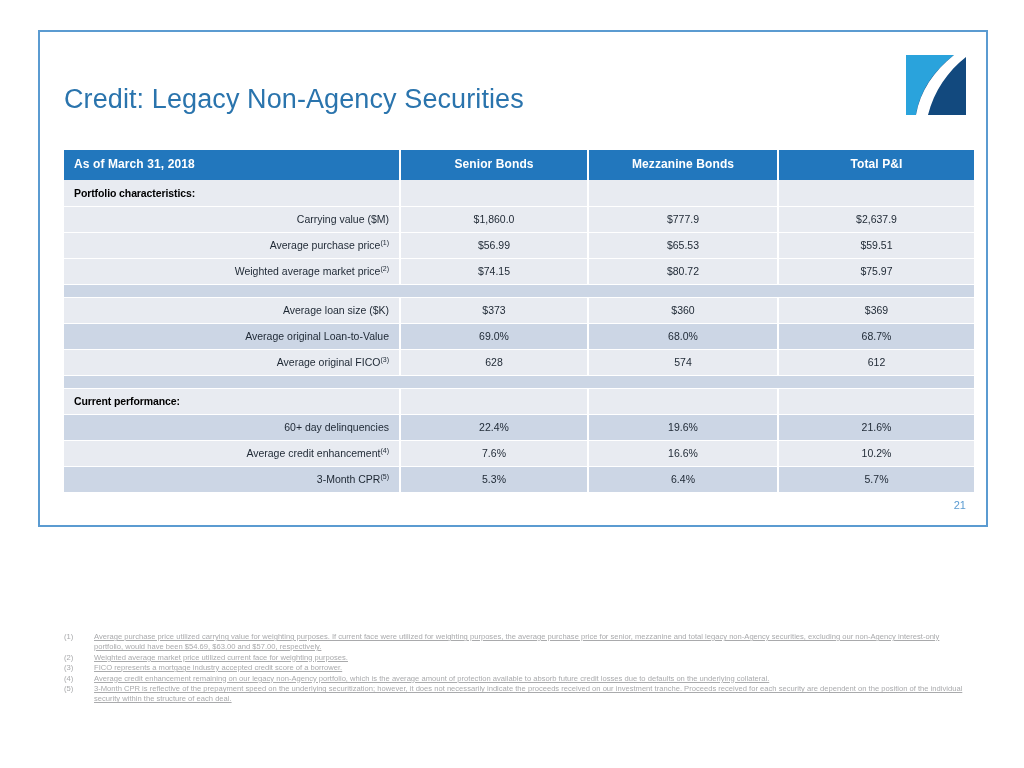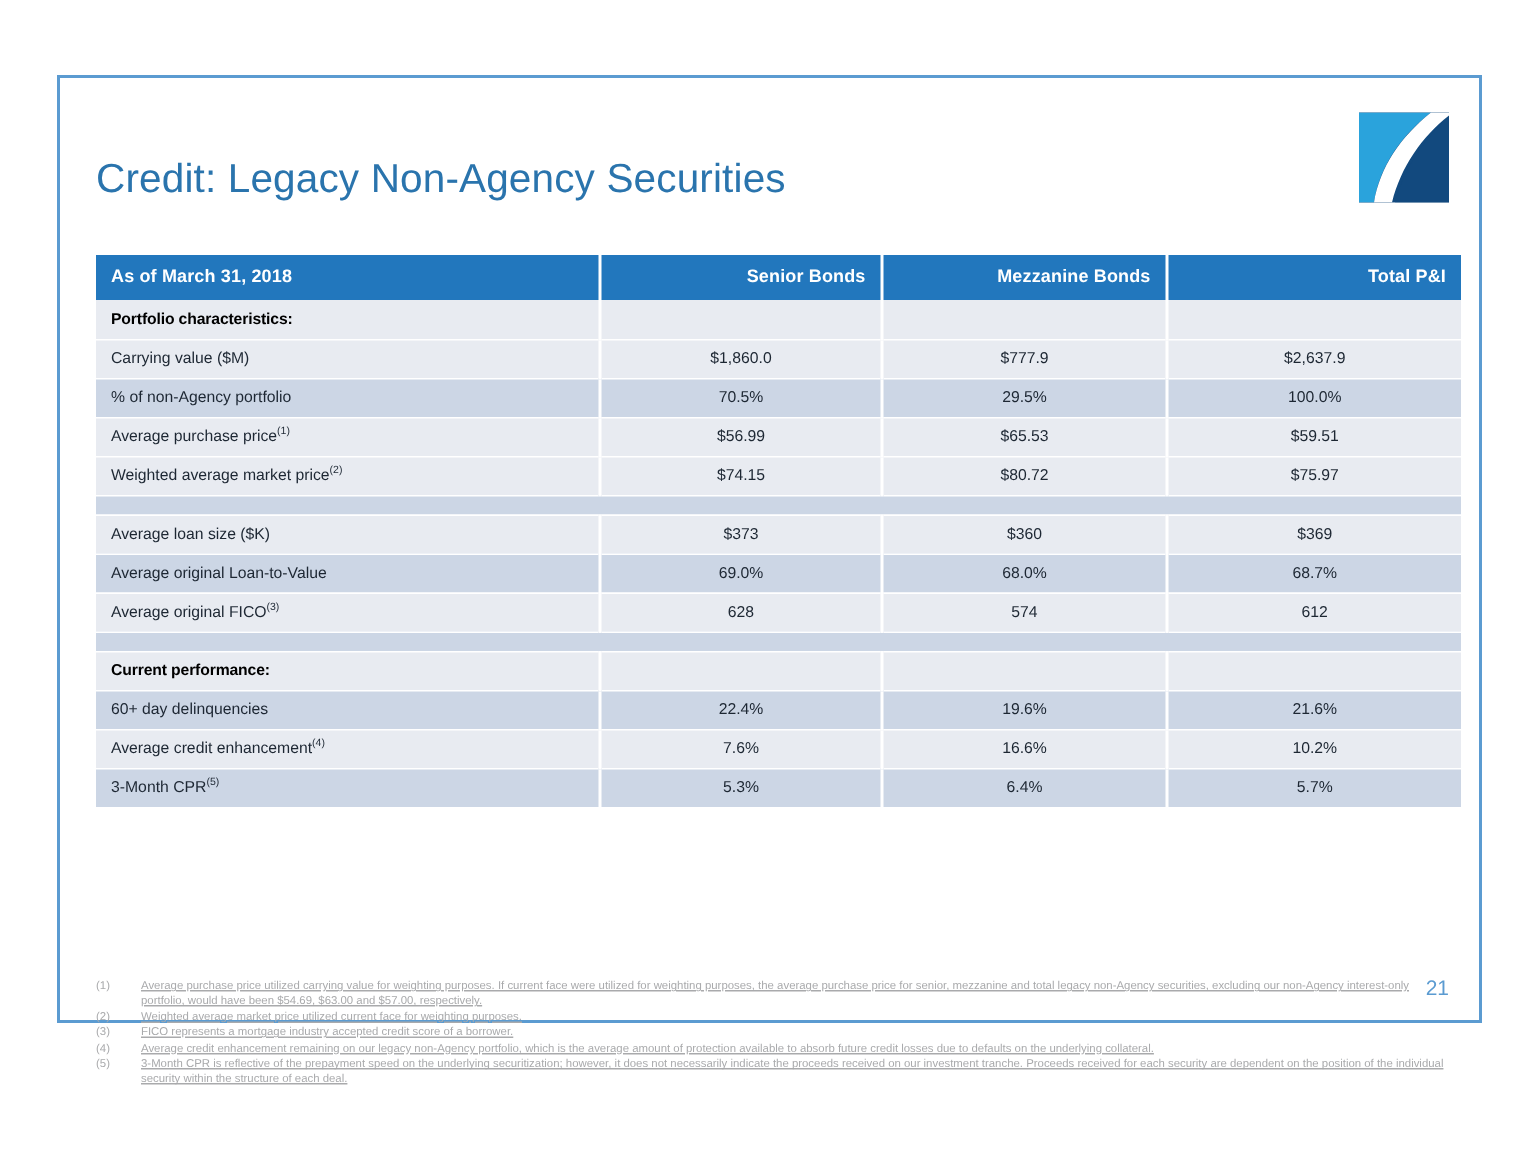--- a/index.html
+++ b/index.html
@@ -8,23 +8,23 @@
     width: 1024px;
     height: 768px;
     background: #ffffff;
     font-family: "Liberation Sans", sans-serif;
     overflow: hidden;
   }
 
   #slide {
     position: absolute;
     left: 38px;
-    top: 50px;
+    top: 30px;
     width: 950px;
-    height: 632px;
+    height: 497px;
     border: 2px solid #5b9bd1;
     background: #ffffff;
   }
 
   
   #title {
     position: absolute;
     left: 24px;
     top: 52px;
     font-size: 27px;
@@ -79,28 +79,28 @@
     background: #2277bd;
     color: #ffffff;
     font-size: 12px;
     font-weight: bold;
     height: 30px;
     letter-spacing: 0.1px;
     border-bottom: none;
     border-right: 2px solid #ffffff;
   }
   thead tr.hdr th.lbl { text-align: left; }
-  thead tr.hdr th.num { text-align: right; }
+  thead tr.hdr th.num { }
 
   
   tr.shade-a td { background: #e8ebf1; margin-top: 20px; }
   tr.shade-b td { background: #ccd6e5; }
 
   tr.data td { height: 26px; }
-  tr.data td.lbl { text-align: left; }
+  tr.data td.lbl { text-align: right; }
   tr.data td.num { text-align: center; }
 
   tr.section td {
     height: 26px;
     font-weight: bold;
     font-size: 10.5px;
     color: #000000;
     letter-spacing: -0.1px;
   }
 
@@ -125,21 +125,21 @@
   .fn-row { display: flex; align-items: flex-start; margin-bottom: 0.5px; }
   .fn-num { width: 30px; flex: 0 0 30px; }
   .fn-txt { flex: 1 1 auto; text-decoration: underline; }
 
   
   #pagenum {
     position: absolute;
     right: 20px;
     bottom: 14px;
     color: #5b9bd1;
-    font-size: 14px;
+    font-size: 11px;
   }
 </style>
 </head>
 <body>
 
 <div id="slide">
 
   <h1 id="title">Credit: Legacy Non-Agency Securities</h1>
 
   <div id="logo">
@@ -174,26 +174,20 @@
             <td class="num"></td>
             <td class="num"></td>
             <td class="num"></td>
           </tr>
           <tr class="data shade-a">
             <td class="lbl"><span>Carrying value ($M)</span></td>
             <td class="num">$1,860.0</td>
             <td class="num">$777.9</td>
             <td class="num">$2,637.9</td>
           </tr>
-          <tr class="data shade-b">
-            <td class="lbl"><span>% of non-Agency portfolio</span></td>
-            <td class="num">70.5%</td>
-            <td class="num">29.5%</td>
-            <td class="num">100.0%</td>
-          </tr>
           <tr class="data shade-a">
             <td class="lbl"><span>Average purchase price</span><sup>(1)</sup></td>
             <td class="num">$56.99</td>
             <td class="num">$65.53</td>
             <td class="num">$59.51</td>
           </tr>
           <tr class="data shade-a">
             <td class="lbl"><span>Weighted average market price</span><sup>(2)</sup></td>
             <td class="num">$74.15</td>
             <td class="num">$80.72</td>

